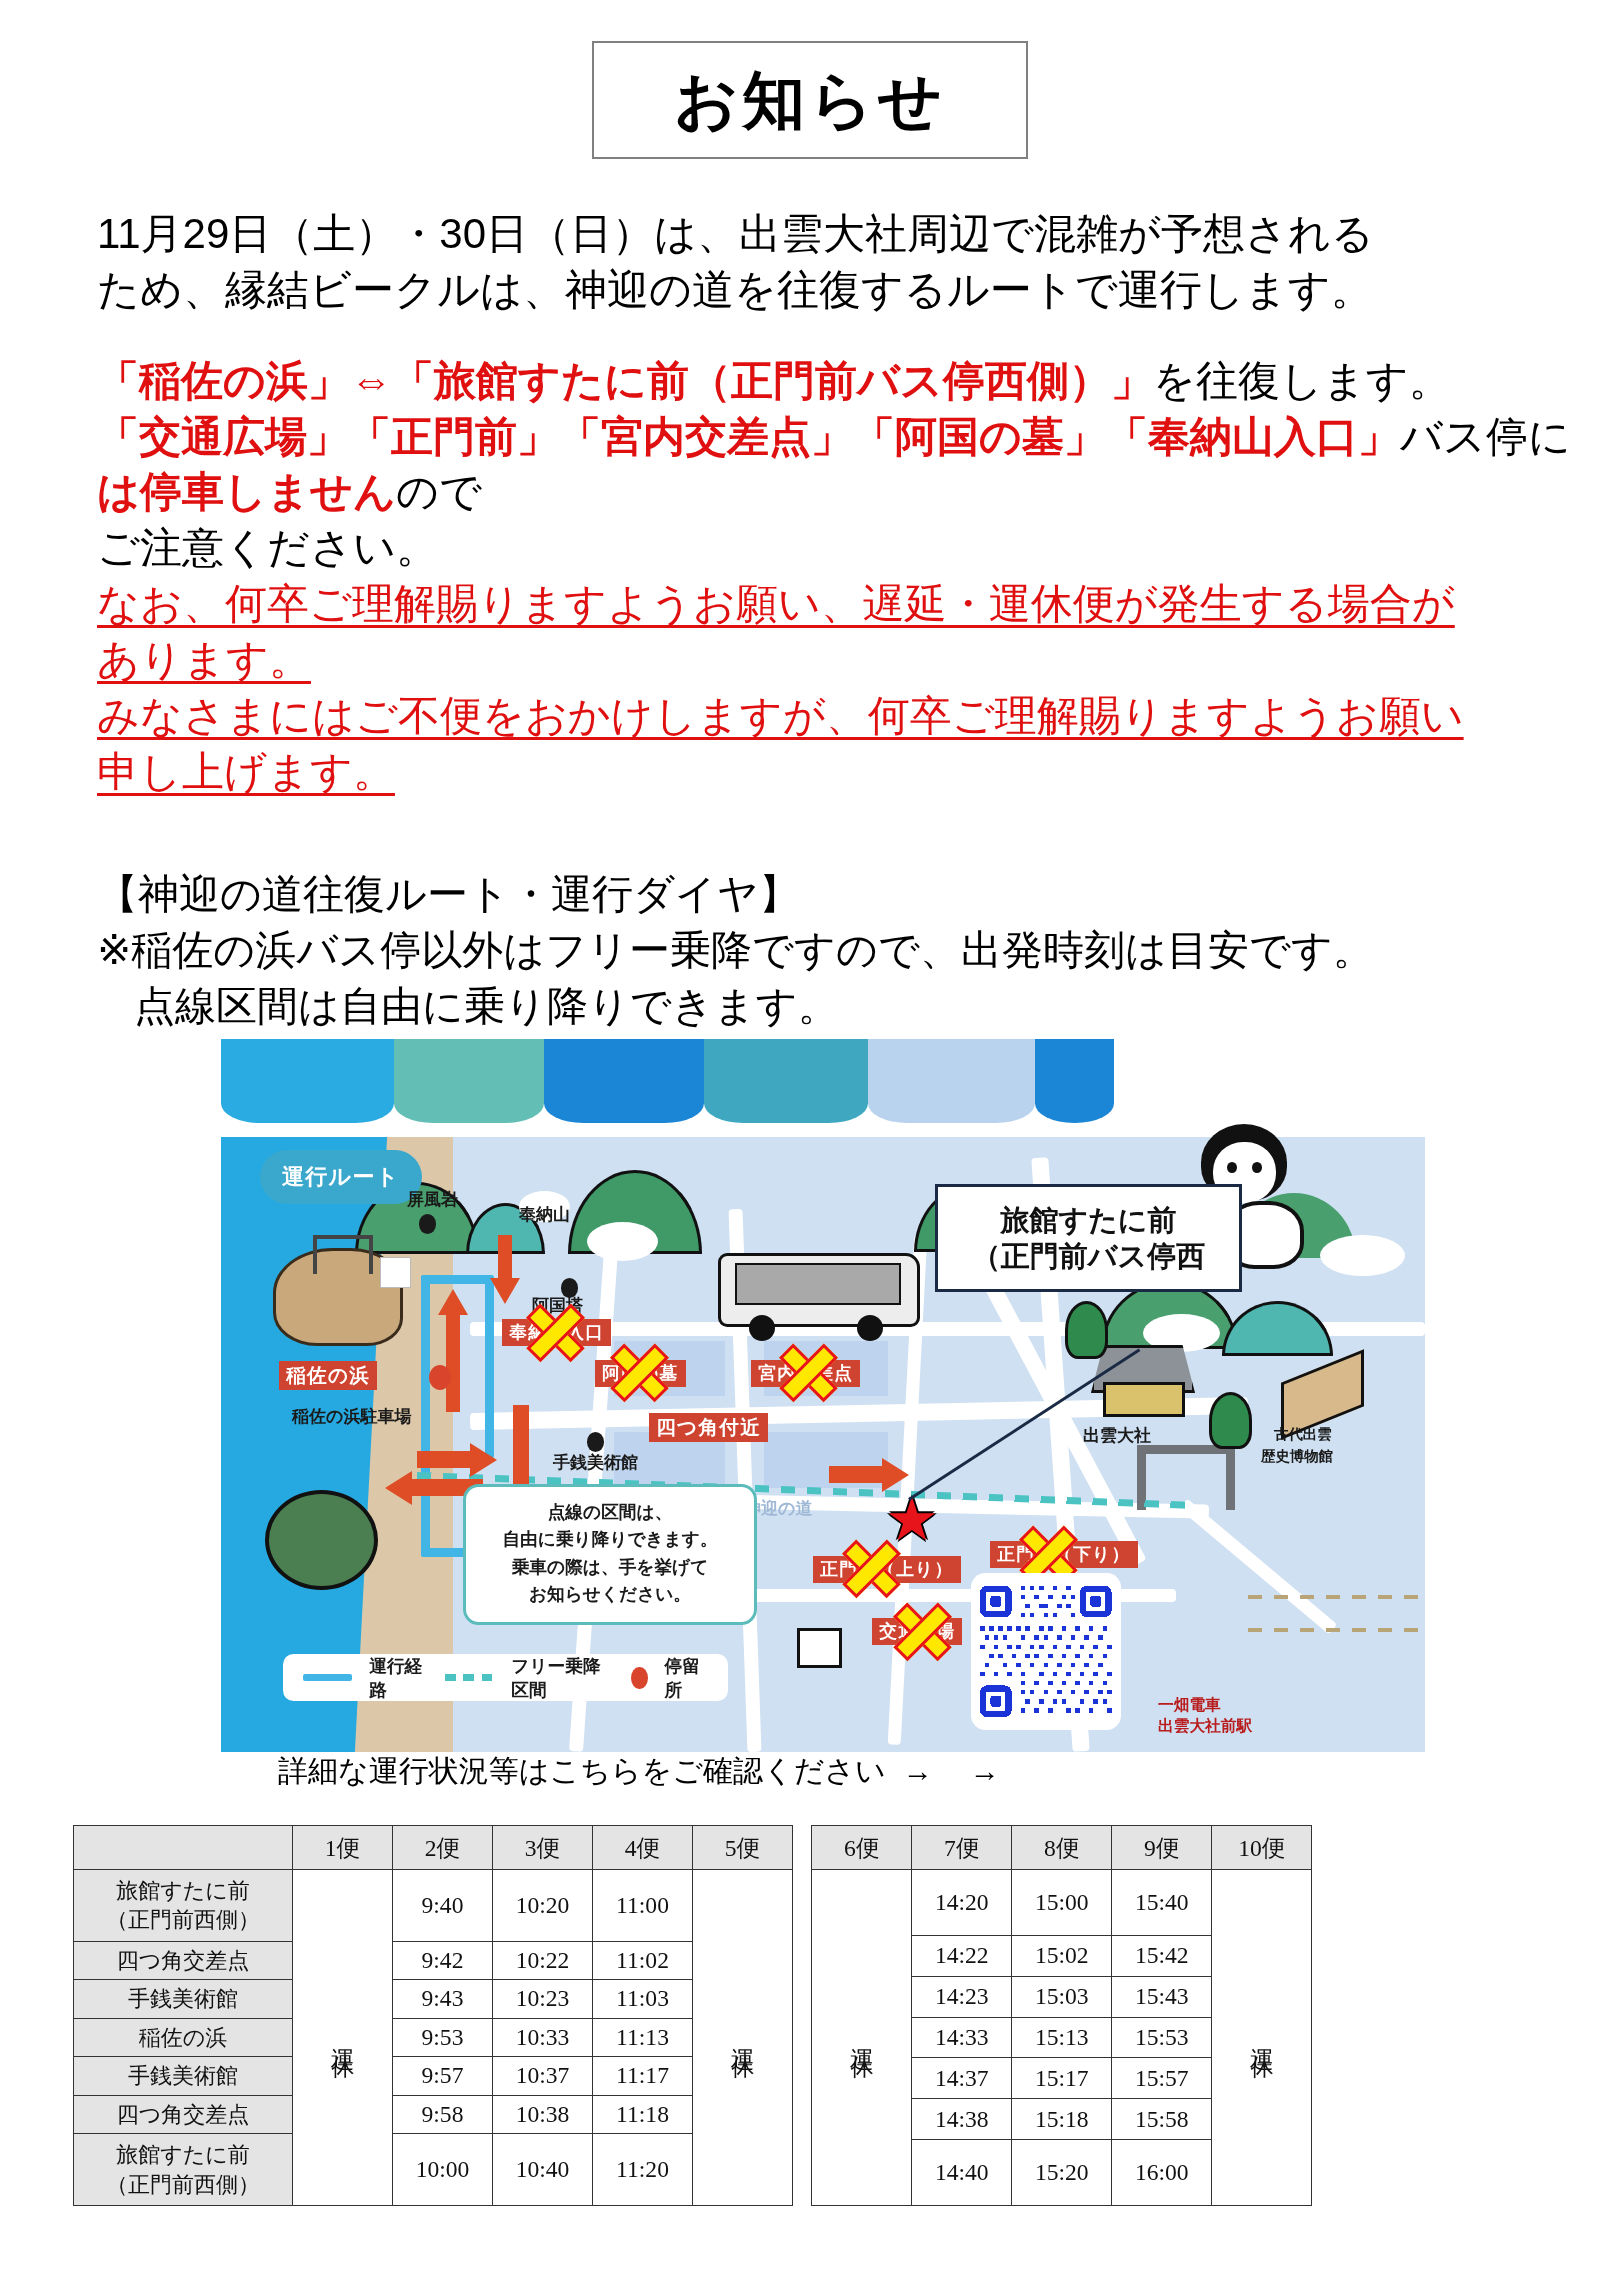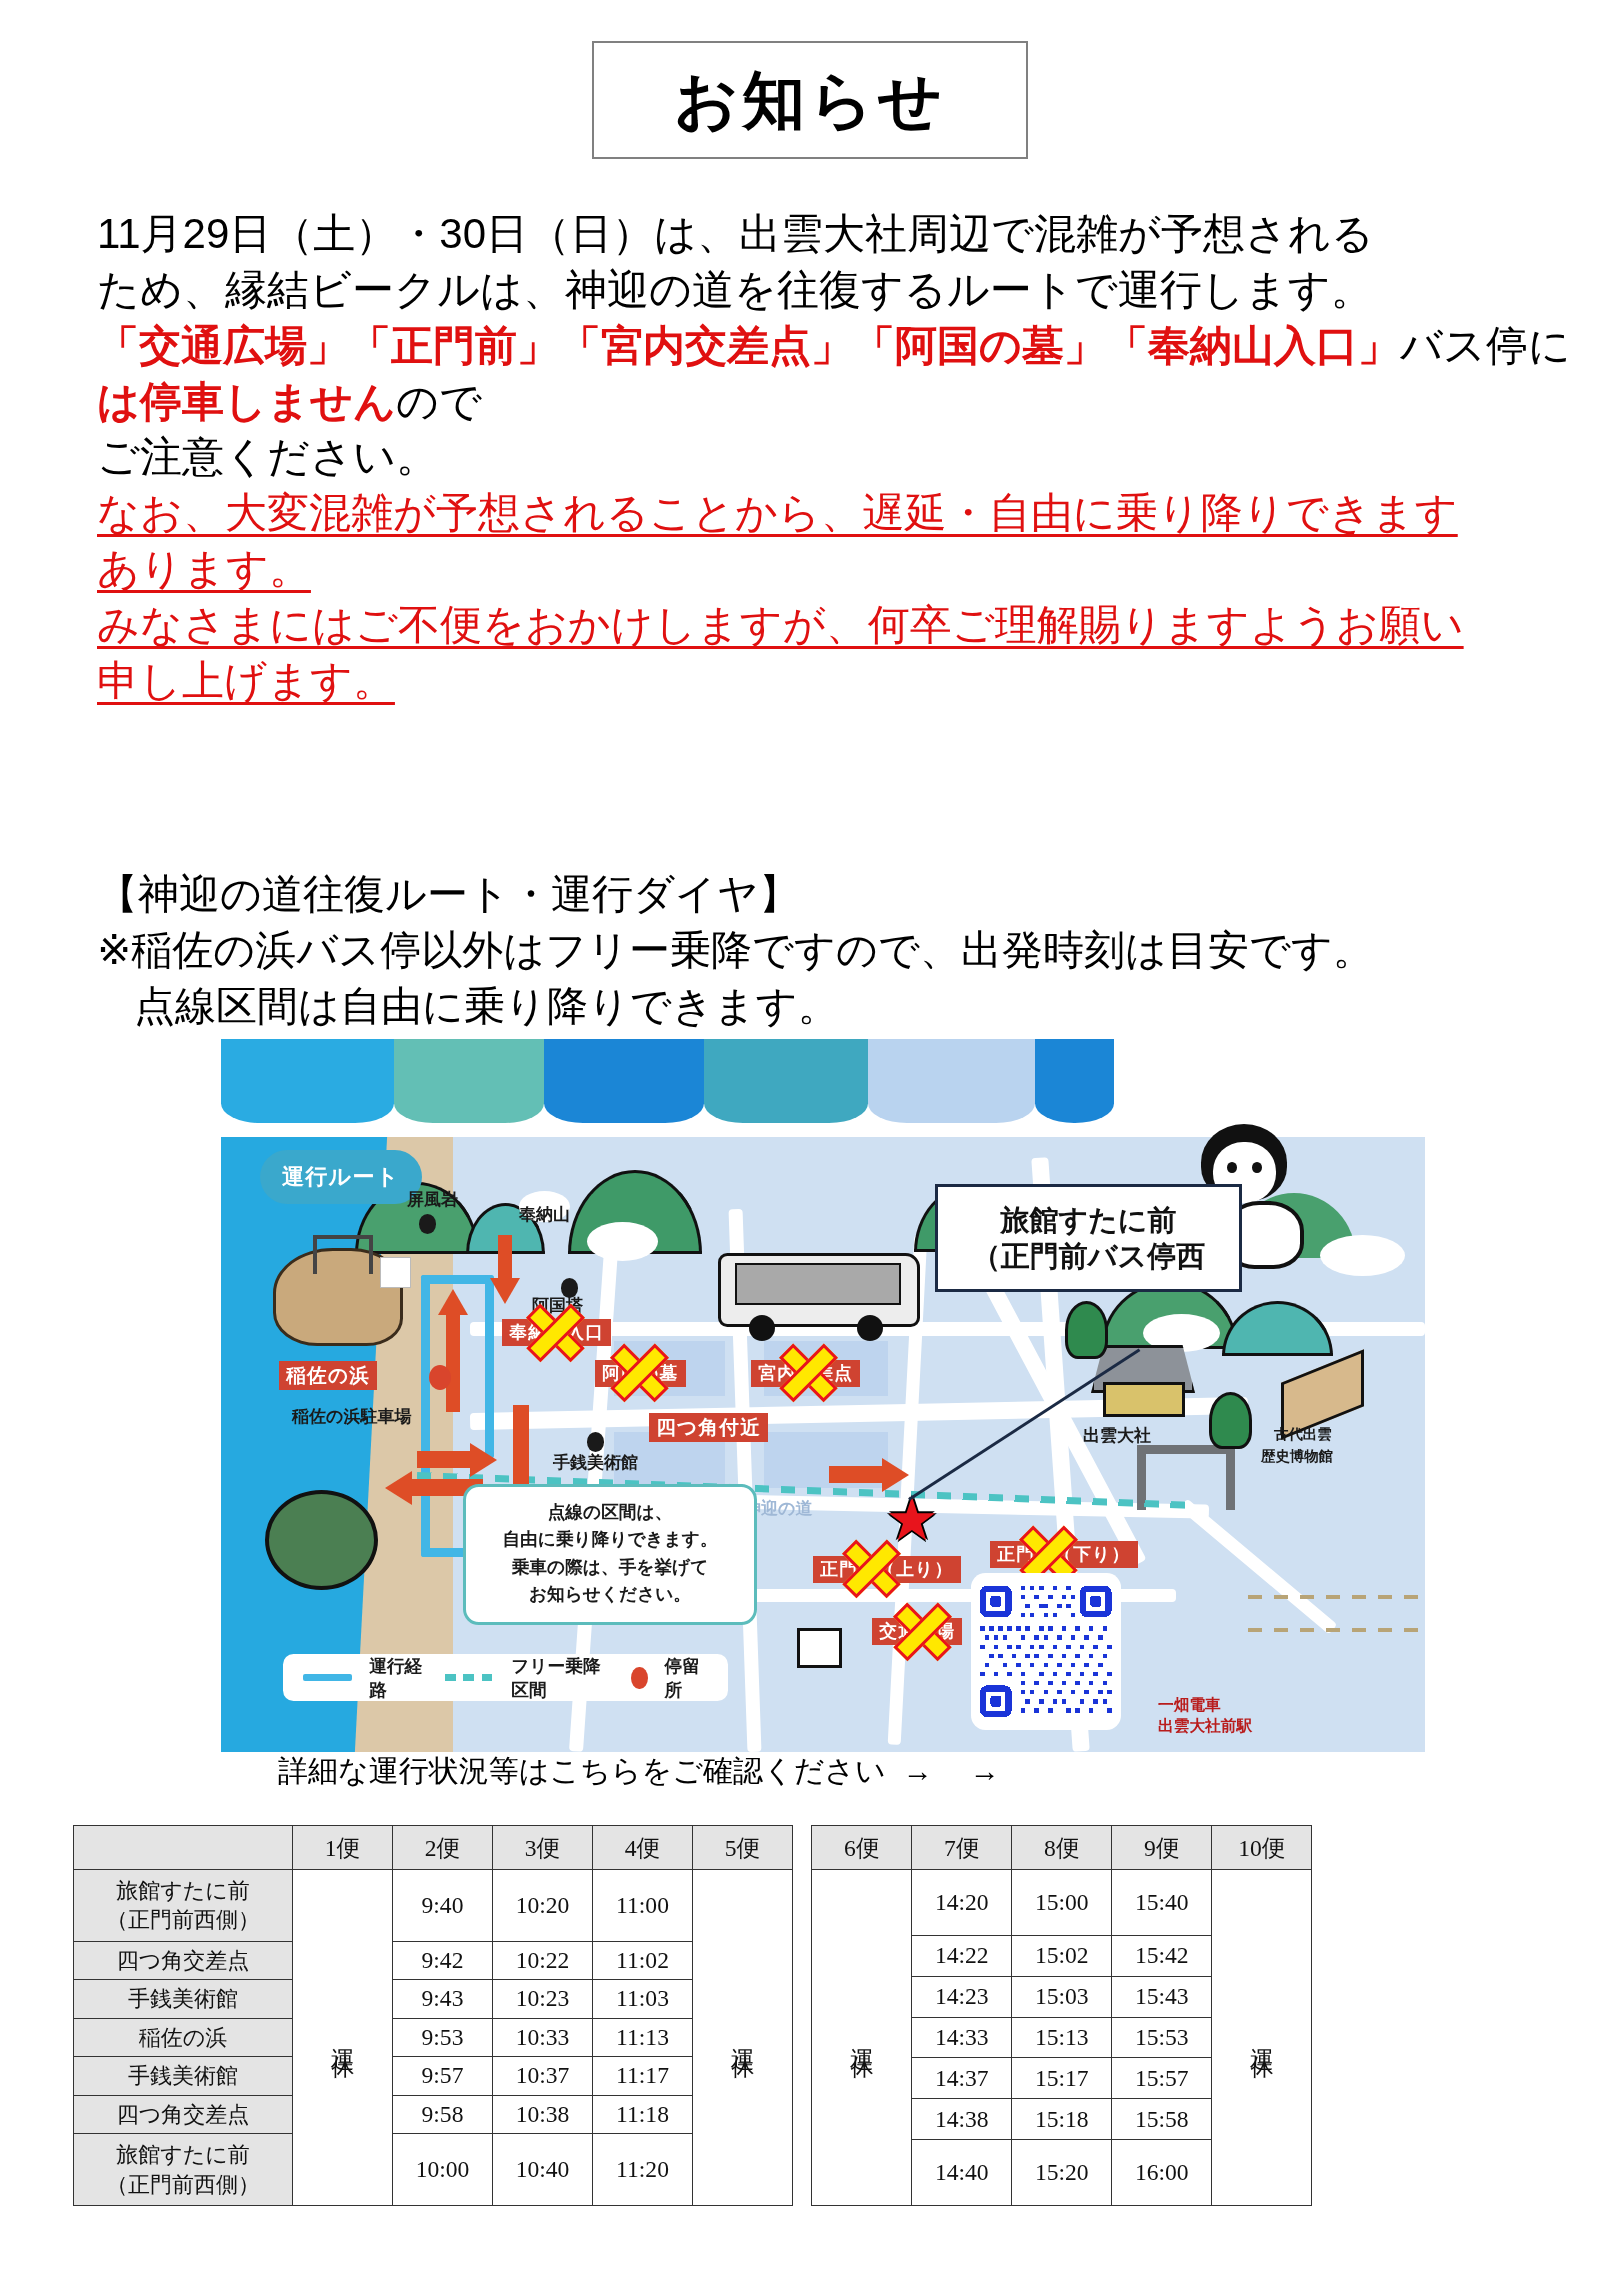--- a/index.html
+++ b/index.html
@@ -155,28 +155,29 @@
   <div class="title-wrap">
     <div class="title-box">
       <div class="t">お知らせ</div>
     </div>
   </div>
 
   <div class="body">
     <div class="ln blk">11月29日（土）・30日（日）は、出雲大社周辺で混雑が予想される</div>
     <div class="ln blk">ため、縁結ビークルは、神迎の道を往復するルートで運行します。</div>
 
+    <div class="ln sp-big"><span class="redb">「稲佐の浜」⇔「旅館すたに前（正門前バス停西側）」</span><span class="blk">を往復します。</span></div>
 
     <div class="ln"><span class="redb">「交通広場」「正門前」「宮内交差点」「阿国の墓」「奉納山入口」</span><span class="blk">バス停に</span></div>
 
     <div class="ln"><span class="redb">は停車しません</span><span class="blk">ので</span></div>
 
     <div class="ln blk">ご注意ください。</div>
 
-    <div class="ln red ul">なお、大変混雑が予想されることから、遅延・自由に乗り降りできます</div>
+    <div class="ln red ul">なお、何卒ご理解賜りますようお願い、遅延・運休便が発生する場合が</div>
     <div class="ln red ul">あります。</div>
     <div class="ln red ul">みなさまにはご不便をおかけしますが、何卒ご理解賜りますようお願い</div>
     <div class="ln red ul">申し上げます。</div>
   </div>
 
   <div class="note">
     <div class="nl">【神迎の道往復ルート・運行ダイヤ】</div>
     <div class="nl">※稲佐の浜バス停以外はフリー乗降ですので、出発時刻は目安です。</div>
     <div class="nl ind">点線区間は自由に乗り降りできます。</div>
   </div>

